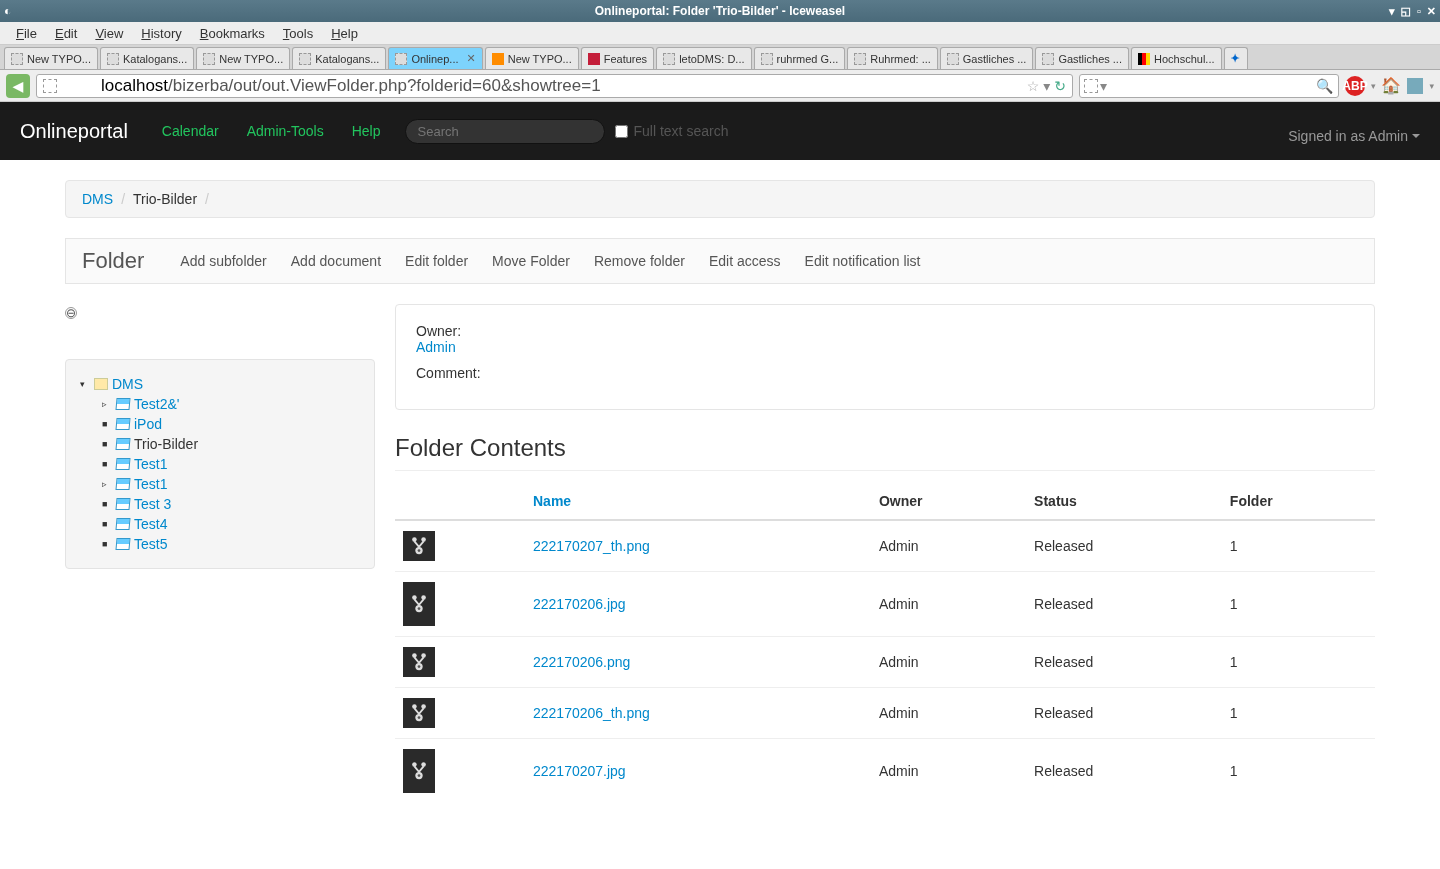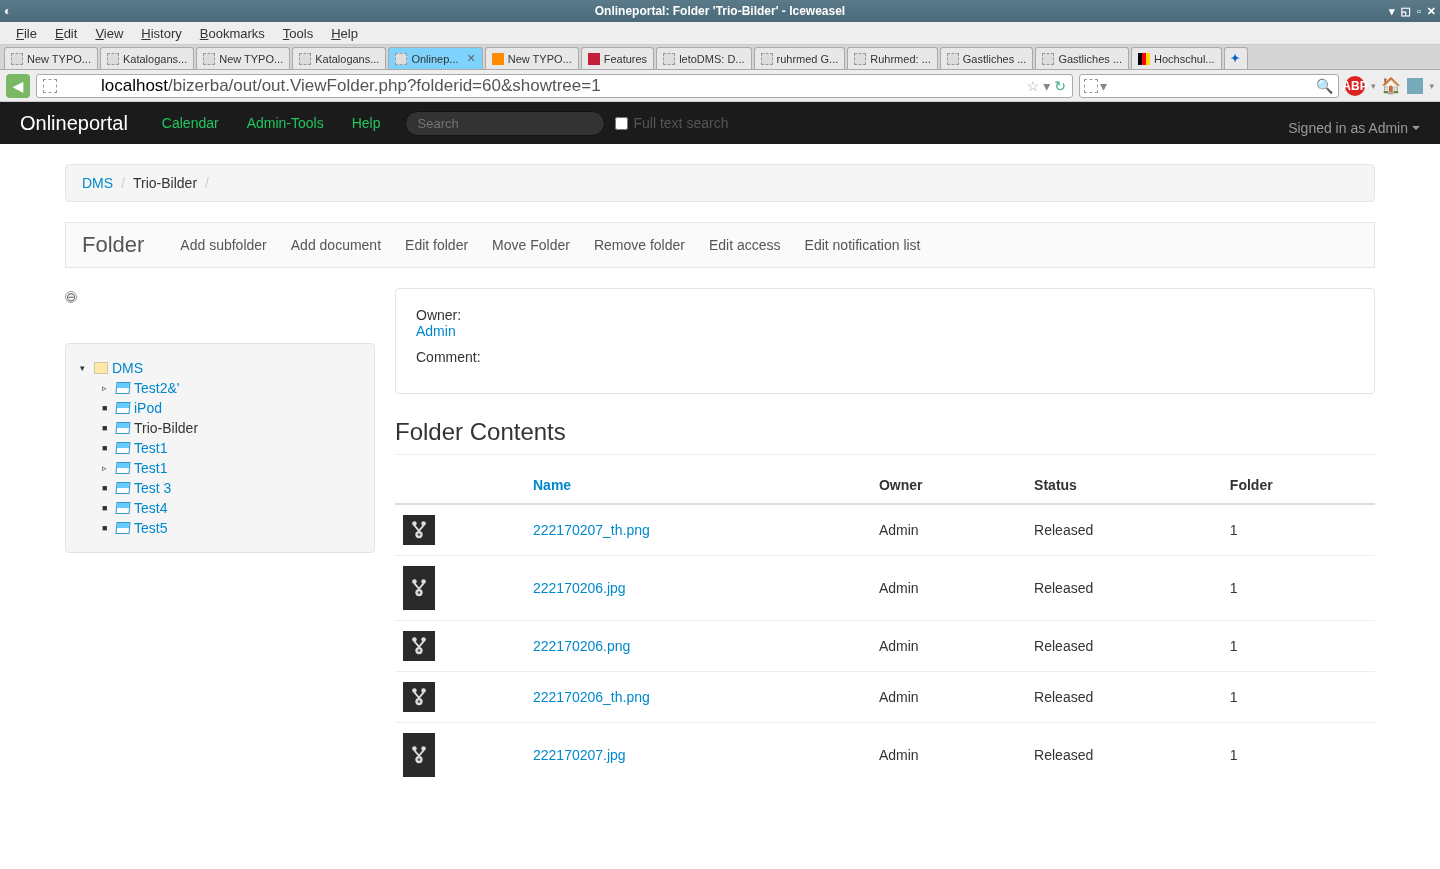--- a/index.html
+++ b/index.html
@@ -33,21 +33,21 @@
 .url-text { flex: 1; font-size: 17px; color: #555; padding-left: 40px; }
 .url-host { color: #000; font-weight: normal; }
 .url-star { color: #aaa; cursor: pointer; }
 .url-reload { color: #4a8; cursor: pointer; }
 .searchbox-chrome { width: 260px; background: #fff; border: 1px solid #aaa; border-radius: 3px; height: 24px; display: flex; align-items: center; padding: 0 4px; }
 .abp-icon { width: 20px; height: 20px; background: #d22; border-radius: 50%; display: flex; align-items: center; justify-content: center; color: #fff; font-size: 12px; font-weight: bold; }
 .home-icon { font-size: 16px; color: #c44; cursor: pointer; }
 .plugin-icon { width: 16px; height: 16px; background: #7ab; }
 
 
-.app-navbar { background: #1b1b1b; color: #999; height: 42px; display: flex; align-items: center; padding: 0 20px; }
+.app-navbar { background: #1b1b1b; color: #999; height: 58px; display: flex; align-items: center; padding: 0 20px; }
 .app-brand { color: #fff; font-size: 20px; font-weight: 300; margin-right: 20px; }
 .app-nav-link { color: #22c55e; padding: 0 14px; cursor: pointer; font-size: 14px; }
 .app-search { background: #333; border: 1px solid #111; border-radius: 14px; padding: 4px 12px; width: 200px; color: #ccc; font-size: 13px; margin: 0 10px; }
 .app-checkbox-wrap { display: flex; align-items: center; gap: 6px; color: #555; }
 .app-spacer { flex: 1; }
 .signed-in { color: #999; cursor: pointer; display: flex; align-items: center; gap: 4px; margin-top: 10px; }
 .caret-down { border-left: 4px solid transparent; border-right: 4px solid transparent; border-top: 4px solid #999; display: inline-block; }
 
 .container { max-width: 1350px; margin: 0 auto; padding: 20px; }
 .breadcrumb { background: #f5f5f5; border: 1px solid #e5e5e5; border-radius: 4px; padding: 10px 16px; display: flex; align-items: center; gap: 8px; font-size: 14px; margin-bottom: 20px; }

